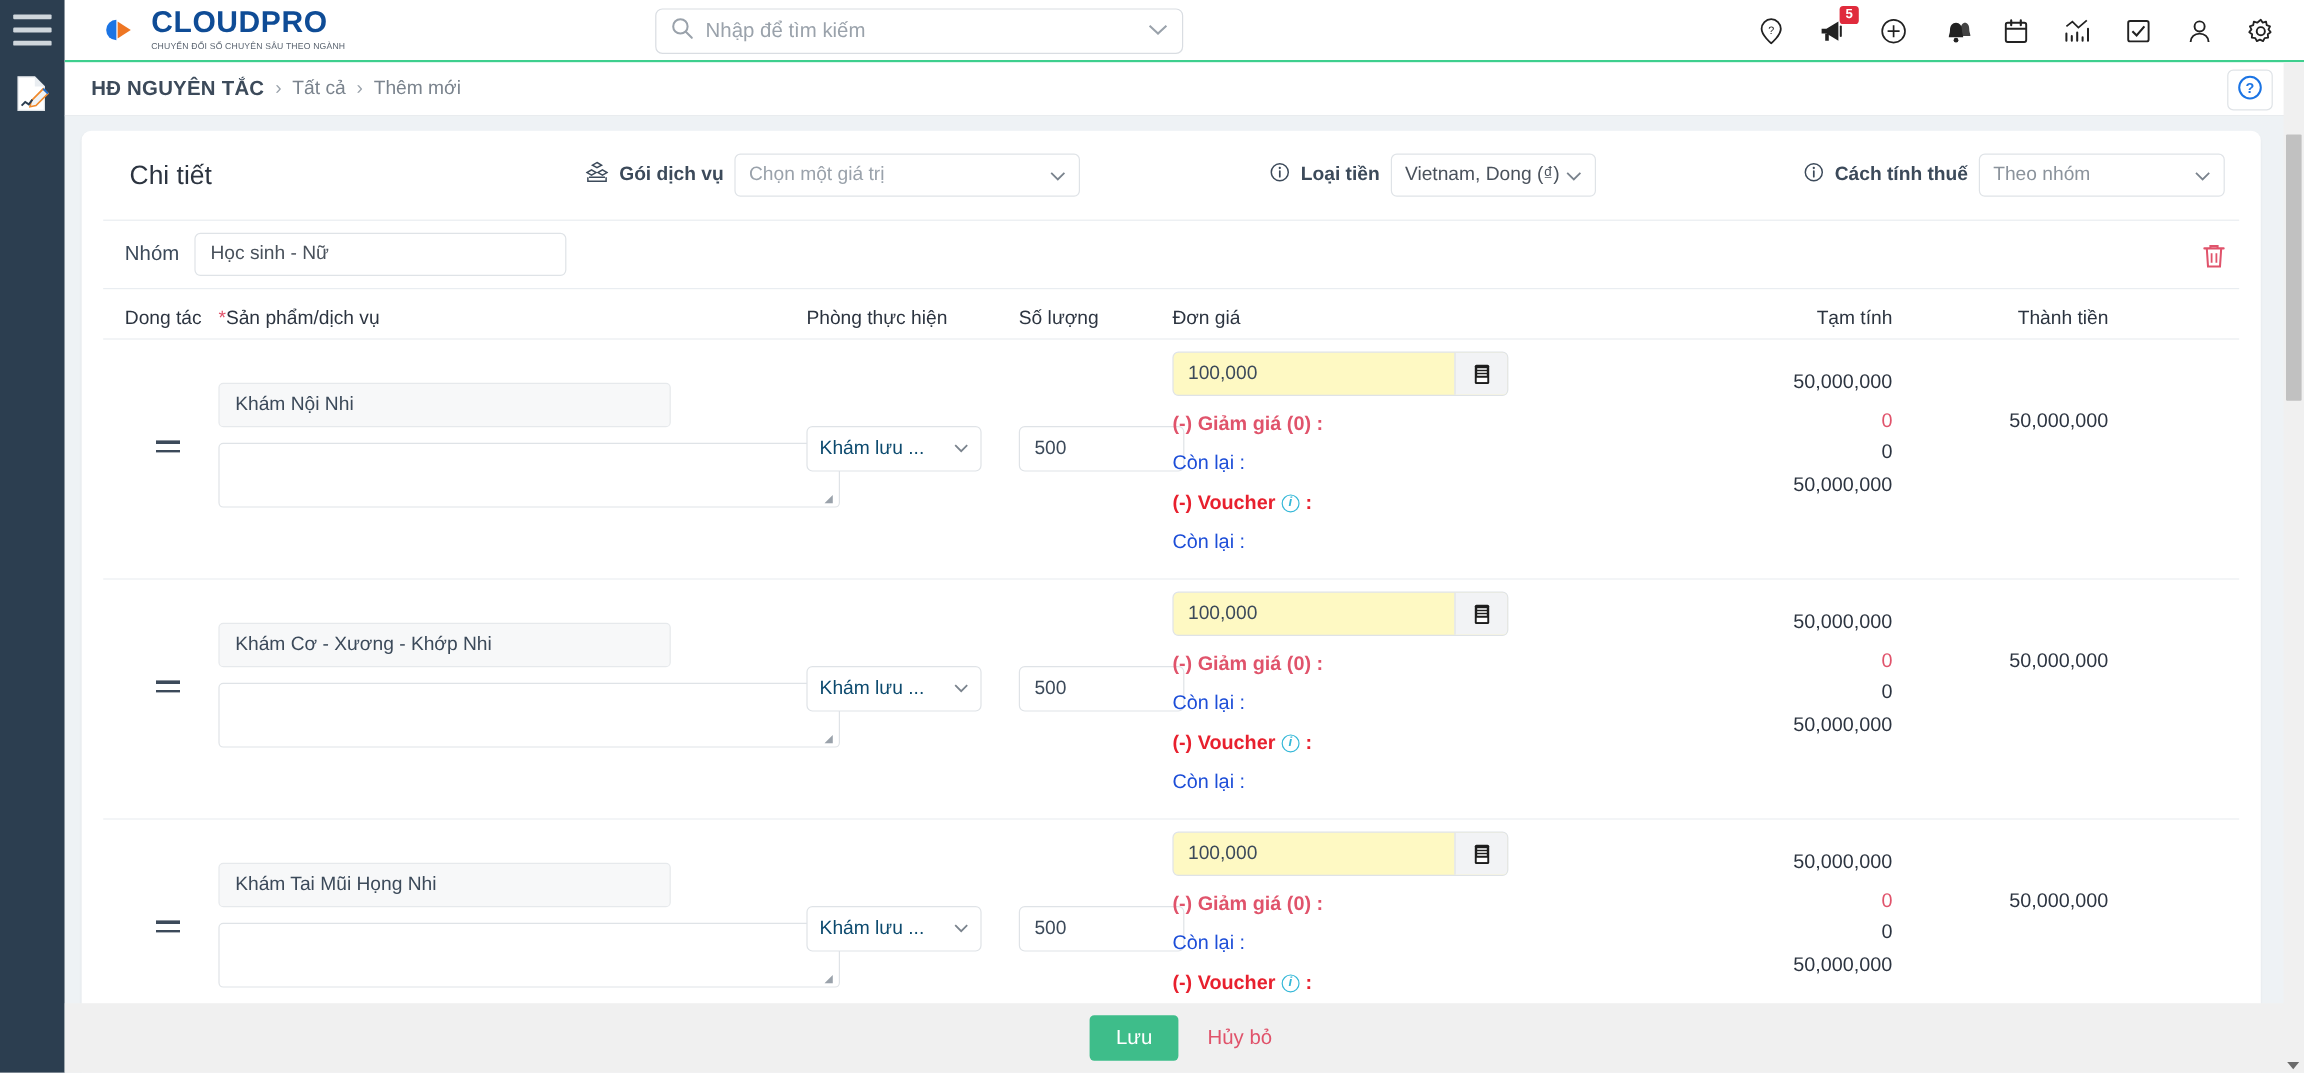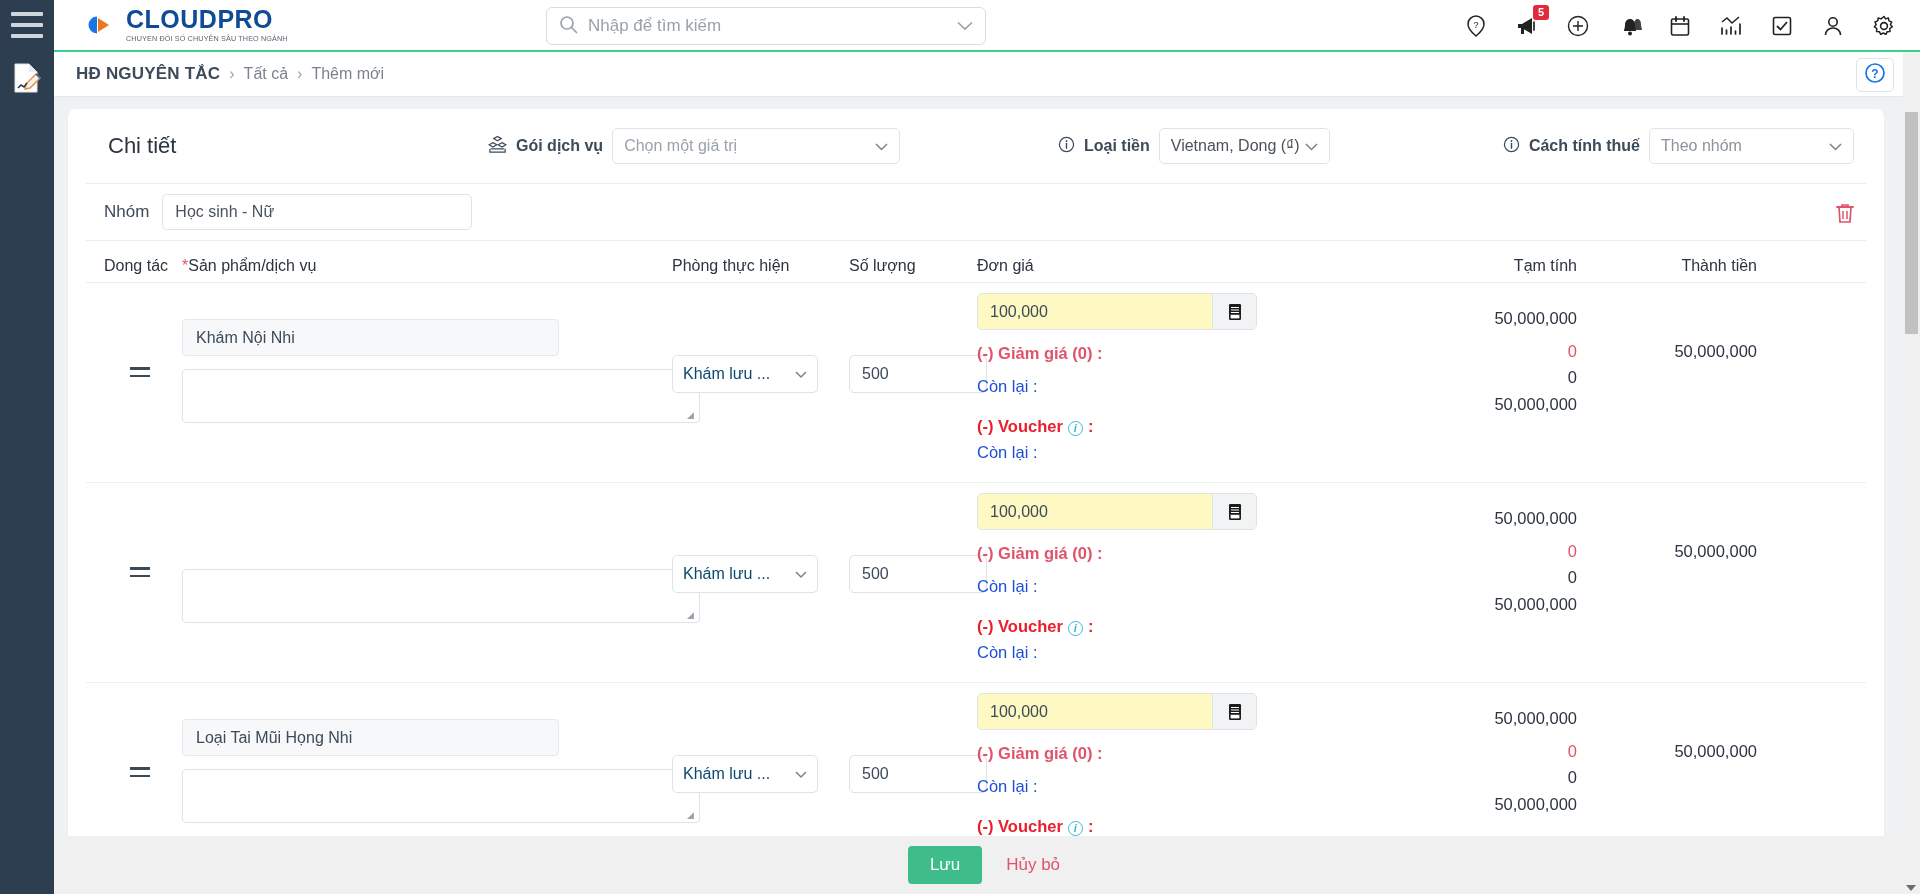--- a/index.html
+++ b/index.html
@@ -192,21 +192,21 @@
     display:flex; border: 1px solid #dfe3e7; border-radius: 5px; overflow: hidden; background:#fef9c3; }
   .price-input { flex: 1; display:flex; align-items:center; padding: 0 12px; font-size: 16px; color:#3c4a5a; }
   .price-btn {
     width: 44px; background:#f2f3f5; border-left:1px solid #dfe3e7;
     display:flex; align-items:center; justify-content:center; cursor:pointer;
   }
 
   .plines { position: absolute; top: 54px; left: 0; width: 400px; }
   .pline { font-size: 16.5px; height: 33px; display:flex; align-items:center; }
   .pline.red { color: #e0536b; font-weight: bold; }
-  .pline.red2 { color: #e8202e; font-weight: bold; align-items: flex-end; }
+  .pline.red2 { color: #e8202e; font-weight: bold; }
   .pline.dark { color: #1d4ed8; }
   .info-i {
     display:inline-flex; align-items:center; justify-content:center;
     width: 15px; height: 15px; border-radius: 50%;
     border: 1.6px solid #35b8d8; color:#35b8d8; font-size: 11px;
     font-style: italic; font-weight: bold; margin: 0 5px; line-height: 1;
     cursor: pointer;
   }
 
   .amt { font-size: 16.5px; color: #2c3440; position:absolute; right: 0; }
@@ -544,20 +544,23 @@
         </div>
 
         <div class="trow">
           <div class="cell c-act">
             <div class="drag-handle">
                 <span></span>
                 <span></span>
               </div>
           </div>
           <div class="cell c-prod">
+            <div class="prod-name">
+              <span>Khám Cơ - Xương - Khớp Nhi</span>
+            </div>
             <div class="prod-note">
               <span class="resizer">◢</span>
             </div>
           </div>
           <div class="cell c-room">
             <div class="room-sel">
               <span>Khám lưu ...</span>
               <span class="chev">
                 <svg width="12" height="8" viewBox="0 0 12 8">
                     <path d="M1 1 L6 6 L11 1" fill="none" stroke="#7a838d" stroke-width="1.5"></path>
@@ -607,21 +610,21 @@
 
         <div class="trow">
           <div class="cell c-act">
             <div class="drag-handle">
                 <span></span>
                 <span></span>
               </div>
           </div>
           <div class="cell c-prod">
             <div class="prod-name">
-              <span>Loại Tai Mũi Họng Nhi</span>
+              <span>Khám Tai Mũi Họng Nhi</span>
             </div>
             <div class="prod-note">
               <span class="resizer">◢</span>
             </div>
           </div>
           <div class="cell c-room">
             <div class="room-sel">
               <span>Khám lưu ...</span>
               <span class="chev">
                 <svg width="12" height="8" viewBox="0 0 12 8">

